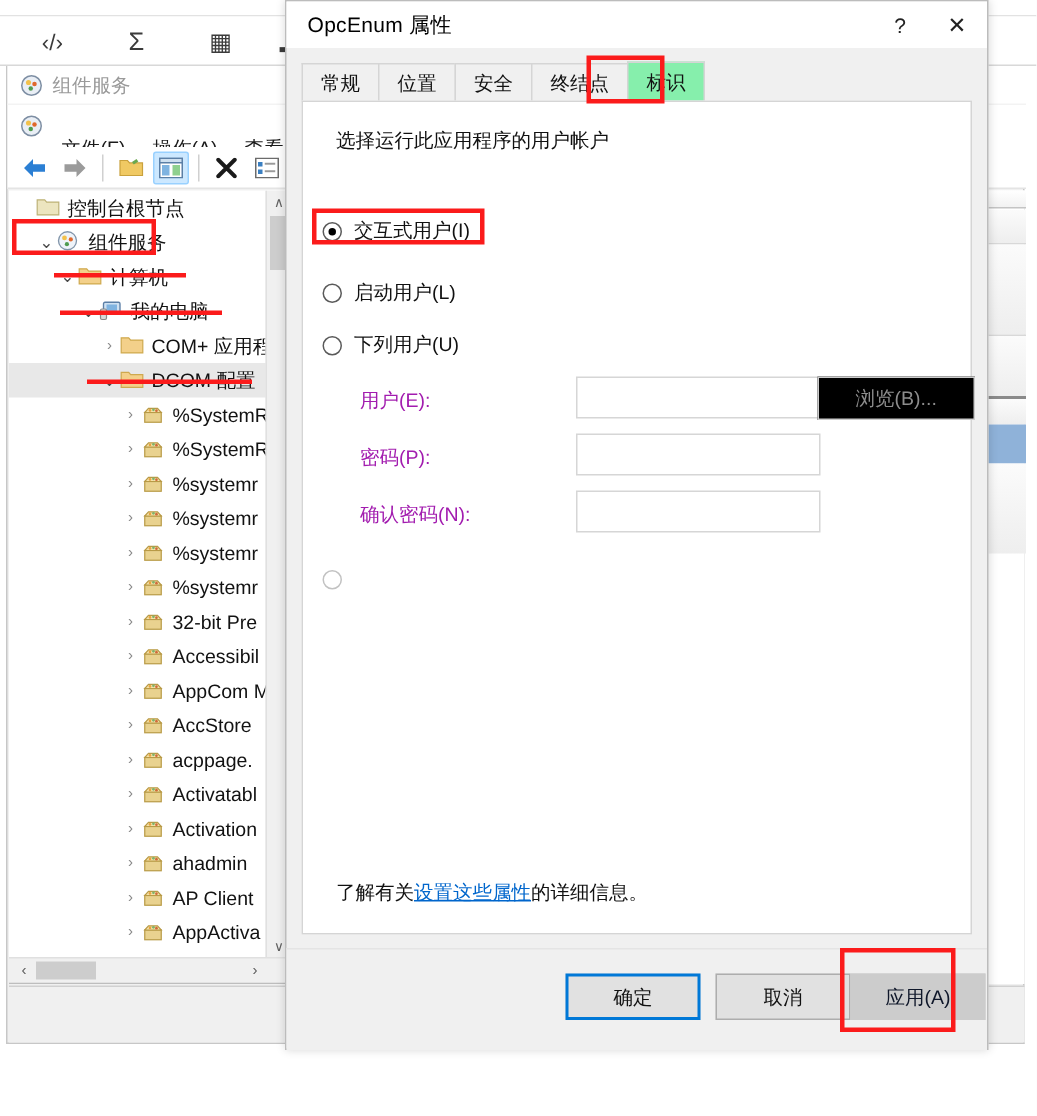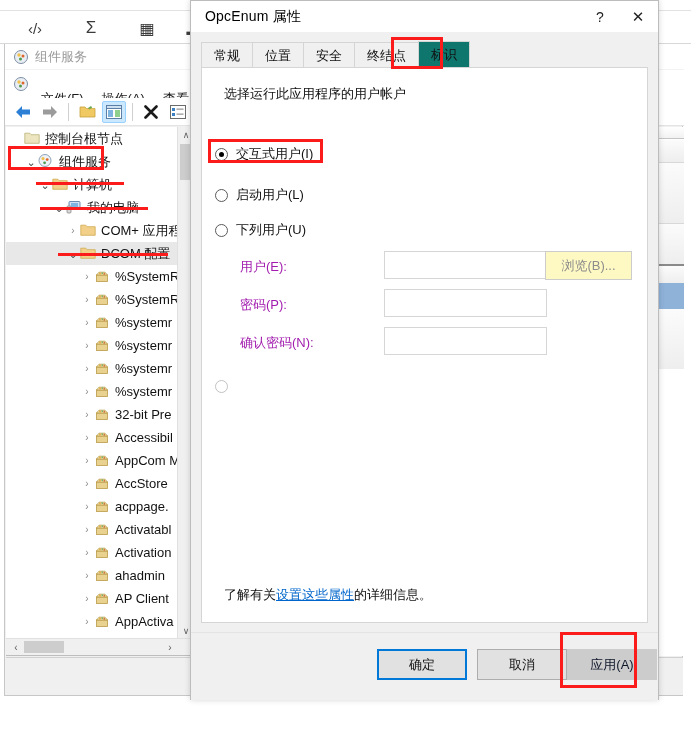--- a/index.html
+++ b/index.html
@@ -138,21 +138,21 @@
 
   .tabs {
     position:absolute; left:10px; top:40px; width:447px; height:27px;
     display:flex; align-items:flex-end;
   }
   .tab {
     height:26px; padding:0 12px; display:flex; align-items:center; justify-content:center;
     font-size:13px; color:#111; background:#f0f0f0;
     border:1px solid #d5d5d5; border-bottom:none; margin-right:-1px;
   }
-  .tab.active { background:#0f766e; border-color:#d5d5d5; height:27px; }
+  .tab.active { background:#86efac; border-color:#d5d5d5; height:27px; }
 
   .tabpage {
     position:absolute; left:10px; top:66px; width:447px; height:556px;
     background:#ffffff; border:1px solid #d5d5d5;
   }
   .hint { position:absolute; left:22px; top:17px; font-size:13px; color:#111; }
 
   .radio-row { position:absolute; display:flex; align-items:center; font-size:13px; color:#111; }
   .rb { width:13px; height:13px; border-radius:50%; border:1px solid #5a5a5a; background:#fff;
      display:inline-block; position:relative; margin-right:8px; }
@@ -162,22 +162,22 @@
   }
   .rb.dim { border-color:#c2c2c2; }
   .radio-row.dim { color:#b3b3b3; }
 
   .frm-label { position:absolute; font-size:13px; color:#a21caf; }
   .frm-input {
     position:absolute; width:163px; height:28px; background:#ffffff;
     border:1px solid #d6d6d6;
   }
   .browse-btn {
-    position:absolute; left:380px; top:249px; width:87px; height:29px;
-    background:#fef9c3; border:1px solid #cccccc; color:#8d8d8d; font-size:13px;
+    position:absolute; left:380px; top:249px; width:105px; height:29px;
+    background:#000000; border:1px solid #cccccc; color:#8d8d8d; font-size:13px;
     display:flex; align-items:center; justify-content:center;
   }
 
   .learn { position:absolute; left:22px; top:518px; font-size:13px; color:#111; }
   .learn a { color:#0066cc; text-decoration:underline; }
 
   .dlg-footer { position:absolute; left:0; top:631px; width:467px; height:68px; background:#f0f0f0;
      border-top:1px solid #e4e4e4; }
   .btn {
     position:absolute; top:16px; width:90px; height:31px; font-size:13px; color:#111;

